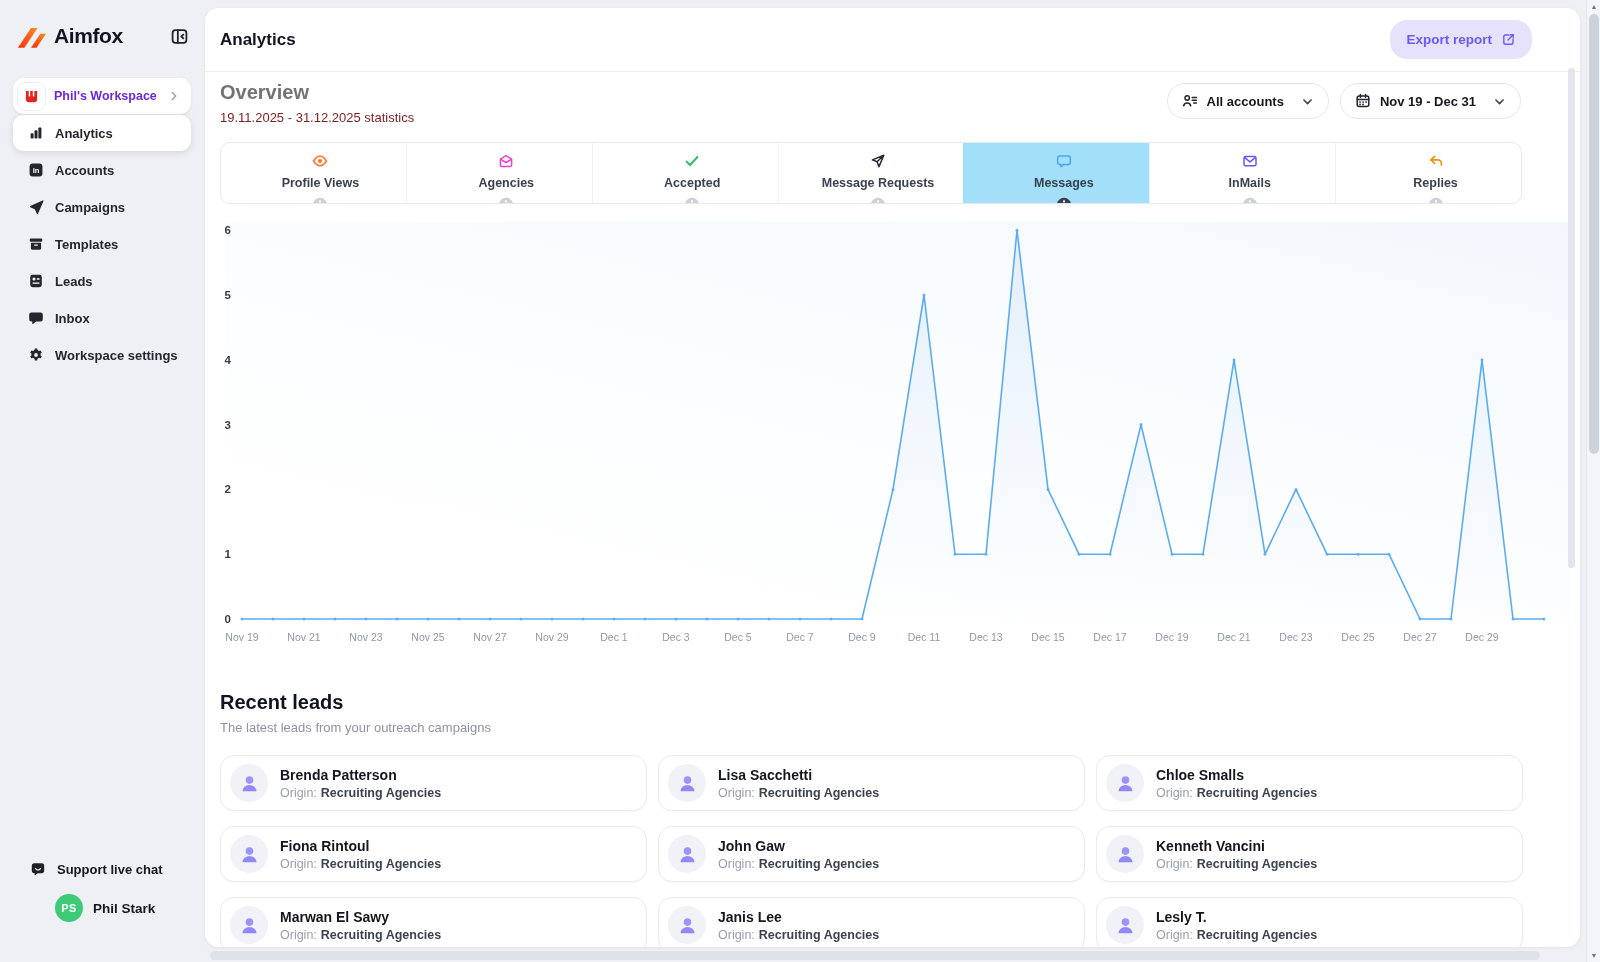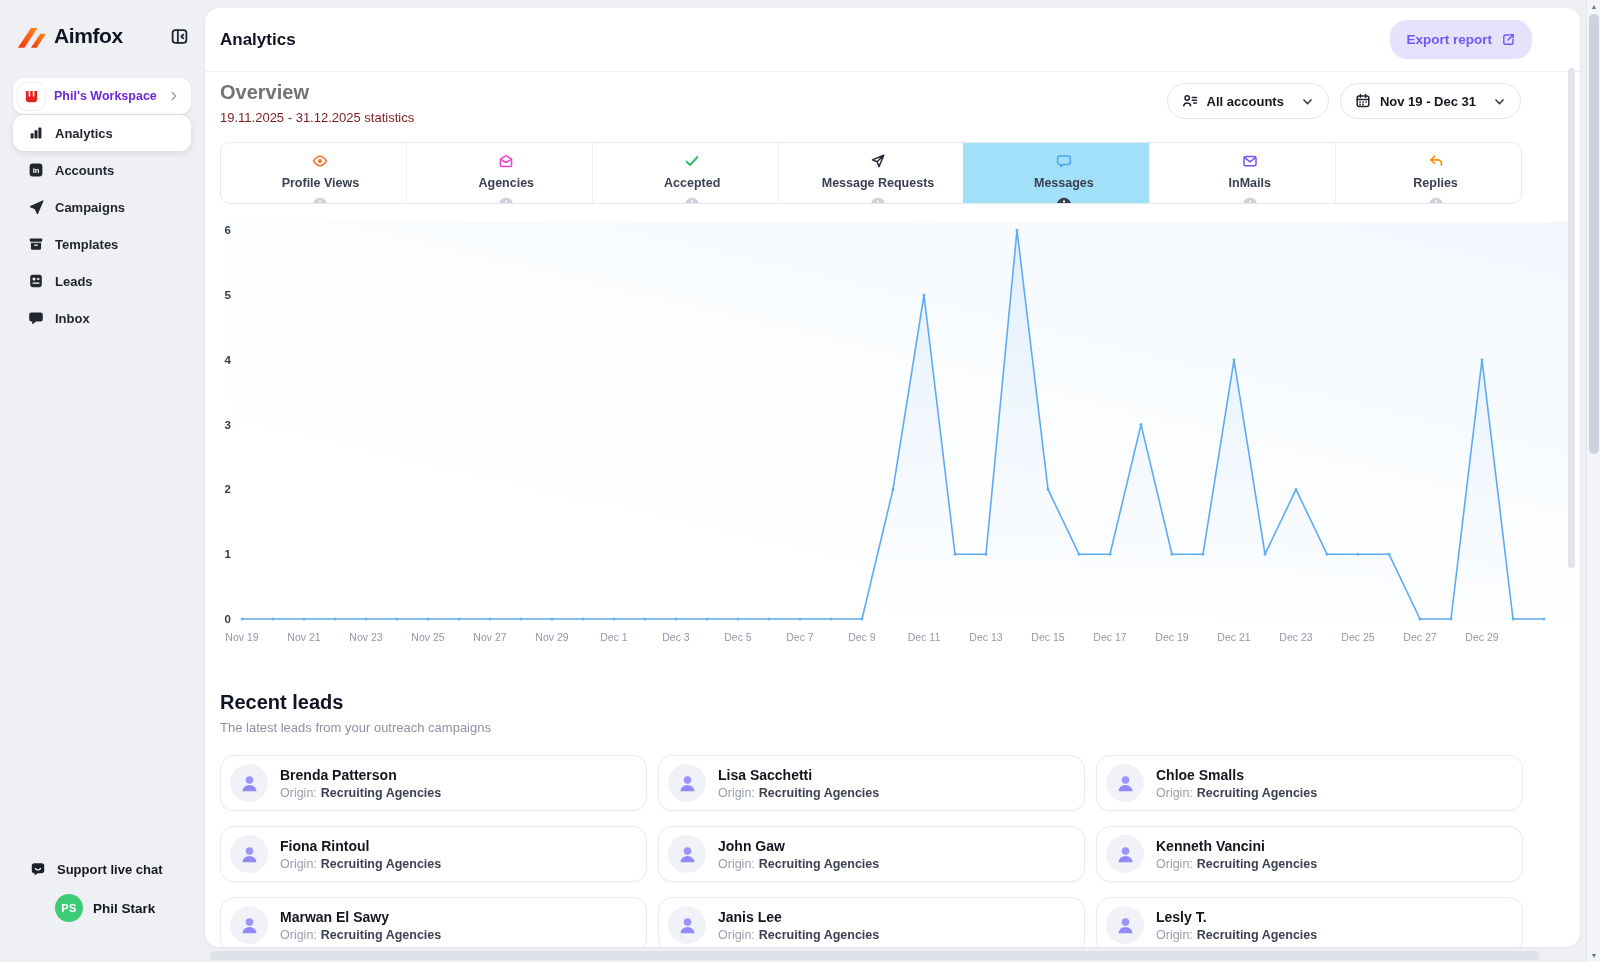--- a/index.html
+++ b/index.html
@@ -196,20 +196,29 @@
         </span>
      <span class="lbl">Leads</span>
    </div>
       <div class="nav-item">
      <span class="ic">
           <svg viewBox="0 0 16 16">
             <path fill="currentColor" d="M3.4 2.4h9.2a2.2 2.2 0 0 1 2.2 2.2v4.6a2.2 2.2 0 0 1-2.2 2.2H8l-3 2.6a.5.5 0 0 1-.8-.4v-2.2h-.8a2.2 2.2 0 0 1-2.2-2.2V4.6a2.2 2.2 0 0 1 2.2-2.2Z"></path>
           </svg>
         </span>
      <span class="lbl">Inbox</span>
+   </div>
+      <div class="nav-item">
+     <span class="ic">
+          <svg viewBox="0 0 16 16">
+            <path fill="currentColor" d="M6.8 1.4h2.4l.3 1.7a5 5 0 0 1 1.5.9l1.6-.6 1.2 2-1.3 1.1a5 5 0 0 1 0 1.8l1.3 1.1-1.2 2-1.6-.6a5 5 0 0 1-1.5.9l-.3 1.7H6.8l-.3-1.7a5 5 0 0 1-1.5-.9l-1.6.6-1.2-2 1.3-1.1a5 5 0 0 1 0-1.8L2.2 5.4l1.2-2 1.6.6a5 5 0 0 1 1.5-.9Z"></path>
+            <circle cx="8" cy="8" r="1.9" fill="#eff0f4"></circle>
+          </svg>
+        </span>
+     <span class="lbl">Workspace settings</span>
    </div>
     </nav>
 
   <div class="support-row">
     <span class="ic">
       <svg viewBox="0 0 16 16" fill="currentColor">
         <rect x="1.8" y="2.2" width="12.4" height="10" rx="2.6"></rect>
         <path d="M4.6 11.6v3l3.6-2.8Z"></path>
         <path d="M5.4 7.4c.6 1 1.6 1.6 2.6 1.6s2-.6 2.6-1.6" fill="none" stroke="#fff" stroke-width="1.2" stroke-linecap="round"></path>
       </svg>

